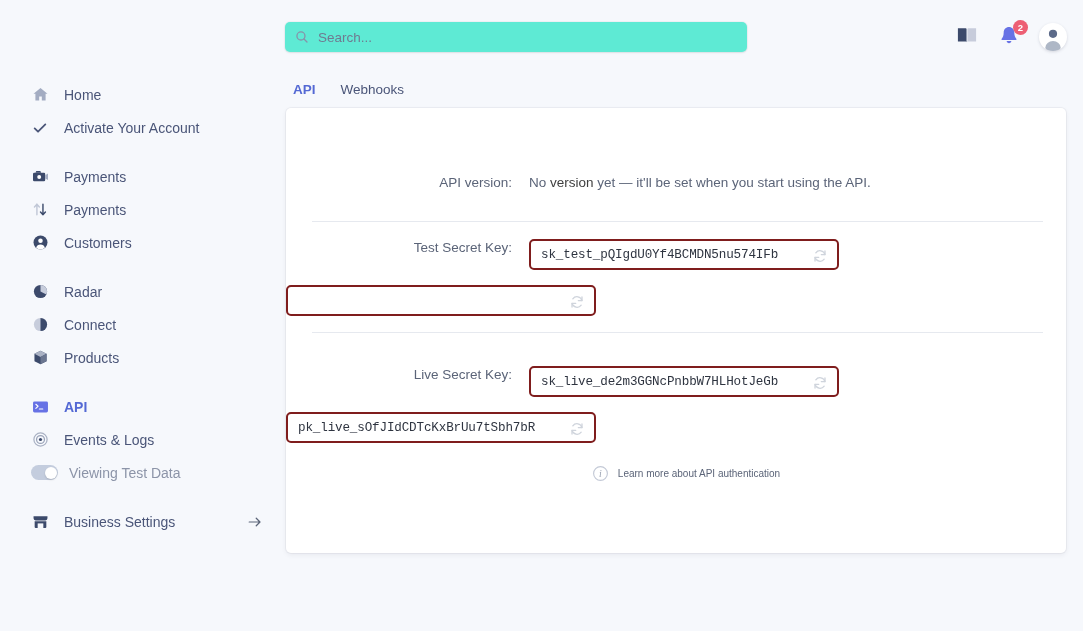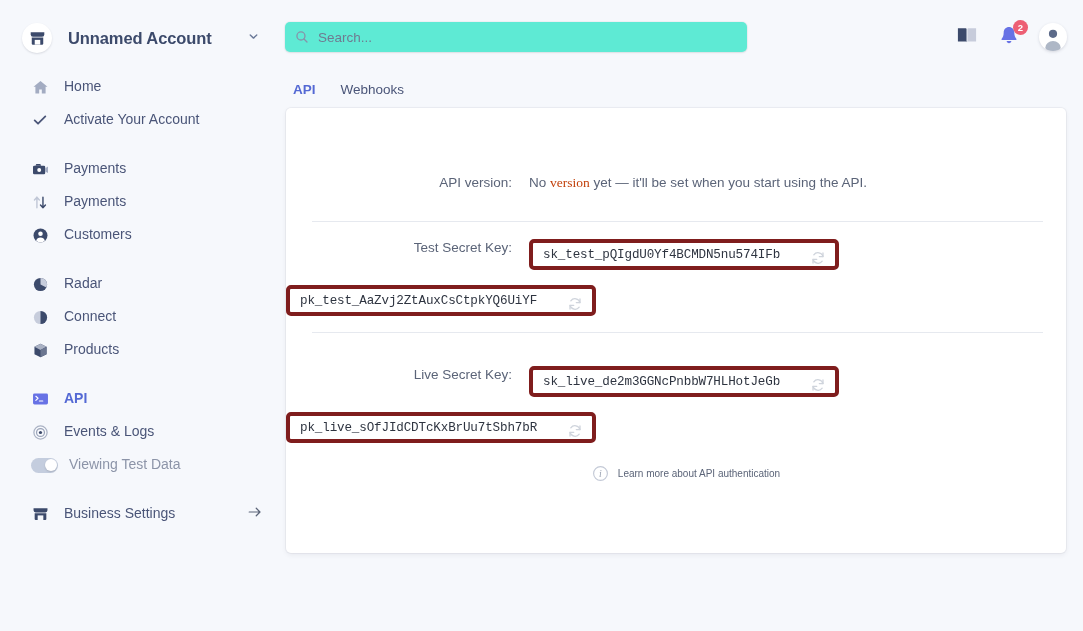--- a/index.html
+++ b/index.html
@@ -137,21 +137,21 @@
   
   .sidebar {
     position: absolute;
     left: 0; top: 74px;
     width: 285px;
     height: 557px;
     padding-top: 4px;
   }
   .nav-item {
     display: flex;
-    align-items: flex-start;
+    align-items: center;
     height: 33px;
     padding-left: 31px;
     cursor: pointer;
     position: relative;
   }
   .nav-icon {
     width: 18px; height: 18px;
     display: flex; align-items: center; justify-content: center;
     flex: none;
     color: #a3acc2;
@@ -233,23 +233,22 @@
     color: #5b6478;
     padding-right: 17px;
     line-height: 17px;
     flex: none;
   }
   .version-text {
     font-size: 13.5px;
     color: #5b6478;
   }
   .version-link {
-    color: #c2410c;
-    cursor: pointer;
-    font-family: Liberation Serif, serif;
+    color: #404040;
+    cursor: pointer;
   }
 
   .divider {
     position: absolute;
     left: 26px;
     width: 731px;
     height: 1px;
     background: #e6e9ef;
   }
   .divider.d1 { top: 113px; }
@@ -266,21 +265,21 @@
   .key-row.r2 { top: 177px; }
   .key-row.r3 { top: 258px; }
   .key-row.r4 { top: 304px; }
 
   .key-row .field-label.two-line { line-height: 15.5px; padding-top: 1px; }
 
   .key-input-wrap {
     position: relative;
     width: 310px;
     height: 31px;
-    border: 4px solid #7f1d1d;
+    border: 2px solid #7f1d1d;
     border-radius: 5px;
     background: #fff;
     display: flex;
     align-items: center;
     overflow: hidden;
   }
   .key-input {
     border: none; outline: none; background: transparent;
     font-family: "Liberation Mono", monospace;
     font-size: 12.6px;
@@ -316,35 +315,20 @@
     cursor: pointer;
   }
 </style>
 </head>
 <body>
 
 <div id="app">
 
   <div class="topbar">
 
-    <div class="account-switcher">
-      <div class="account-avatar">
-        <svg width="17" height="17" viewBox="0 0 16 16" fill="#3c4a6b">
-          <path d="M1.6 2.2h12.8v2.1a2.1 2.1 0 0 1-2.1 2.1H3.7A2.1 2.1 0 0 1 1.6 4.3V2.2z"></path>
-          <path d="M2.6 7.1h10.8v5.6a1.1 1.1 0 0 1-1.1 1.1H3.7a1.1 1.1 0 0 1-1.1-1.1V7.1z"></path>
-          <rect x="5.4" y="9.3" width="5.2" height="4.5" fill="#ffffff"></rect>
-        </svg>
-      </div>
-      <div class="account-name">Unnamed Account</div>
-      <div class="account-chevron">
-        <svg width="13" height="13" viewBox="0 0 16 16" fill="none" stroke="currentColor" stroke-width="1.7" stroke-linecap="round" stroke-linejoin="round">
-          <path d="M4 6.2l4 3.8 4-3.8"></path>
-        </svg>
-      </div>
-    </div>
 
     <div class="searchbar">
       <span class="search-icon">
         <svg width="14" height="14" viewBox="0 0 16 16" fill="none" stroke="currentColor" stroke-width="1.5" stroke-linecap="round">
           <circle cx="6.8" cy="6.8" r="4.6"></circle>
           <path d="M10.3 10.3l3.4 3.4"></path>
         </svg>
       </span>
       <input class="search-input" type="text" value="" placeholder="Search..." style="">
     </div>
@@ -543,21 +527,20 @@
               <path d="M3.4 10.6a5.8 5.8 0 0 0 10.3 2"></path>
               <path d="M14.6 3.3v4.1h-4.1"></path>
               <path d="M3.4 14.7v-4.1h4.1"></path>
             </svg>
           </span>
         </div>
       </div>
 
       <div class="key-row r2">
         <div class="key-input-wrap">
-          <input class="key-input" type="text" readonly="" value="pk_test_AaZvj2ZtAuxCsCtpkYQ6UiYF" style="">
           <span class="refresh-icon">
             <svg width="16" height="16" viewBox="0 0 18 18" fill="none" stroke="currentColor" stroke-width="1.5" stroke-linecap="round" stroke-linejoin="round">
               <path d="M14.6 7.4A5.8 5.8 0 0 0 4.3 5.4"></path>
               <path d="M3.4 10.6a5.8 5.8 0 0 0 10.3 2"></path>
               <path d="M14.6 3.3v4.1h-4.1"></path>
               <path d="M3.4 14.7v-4.1h4.1"></path>
             </svg>
           </span>
         </div>
       </div>

